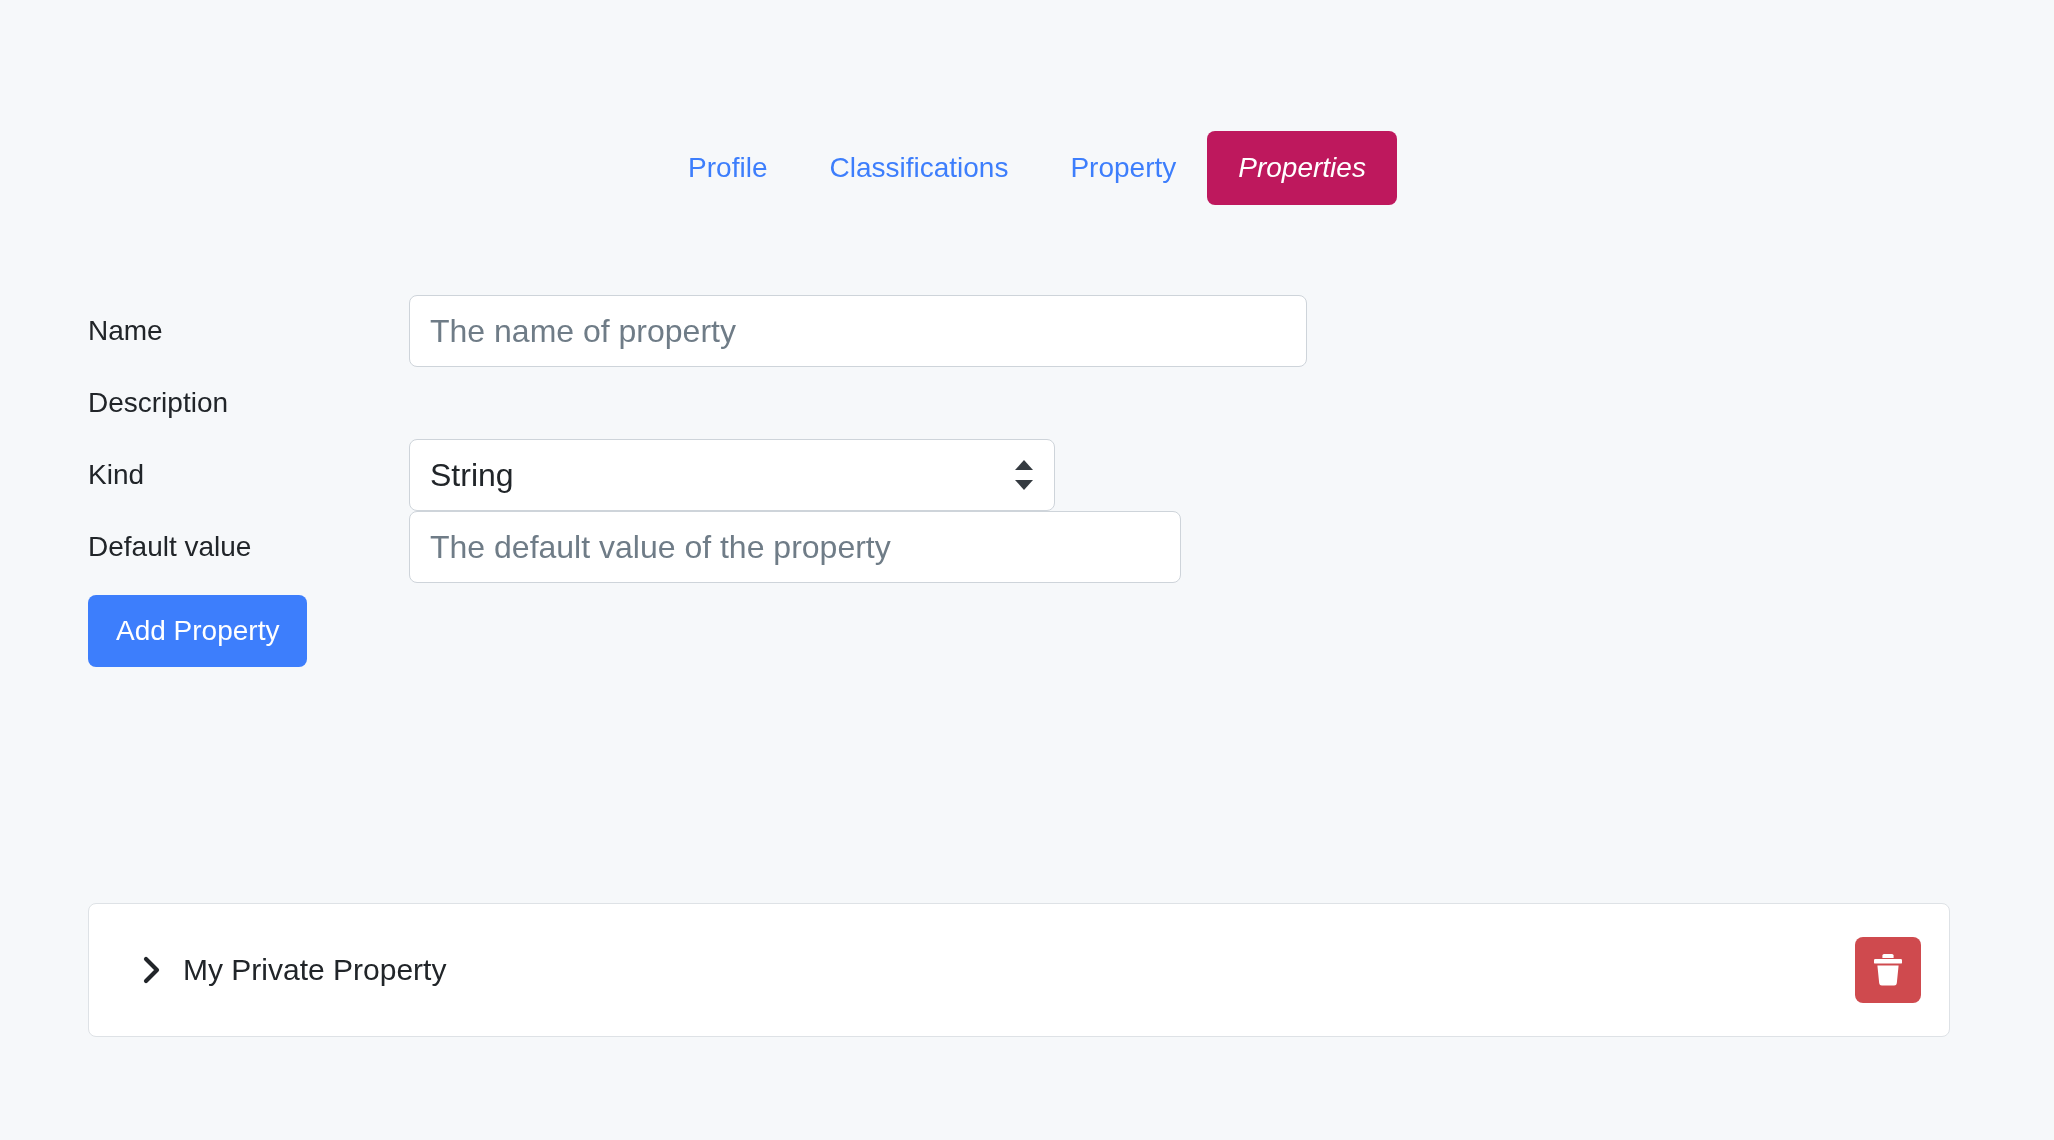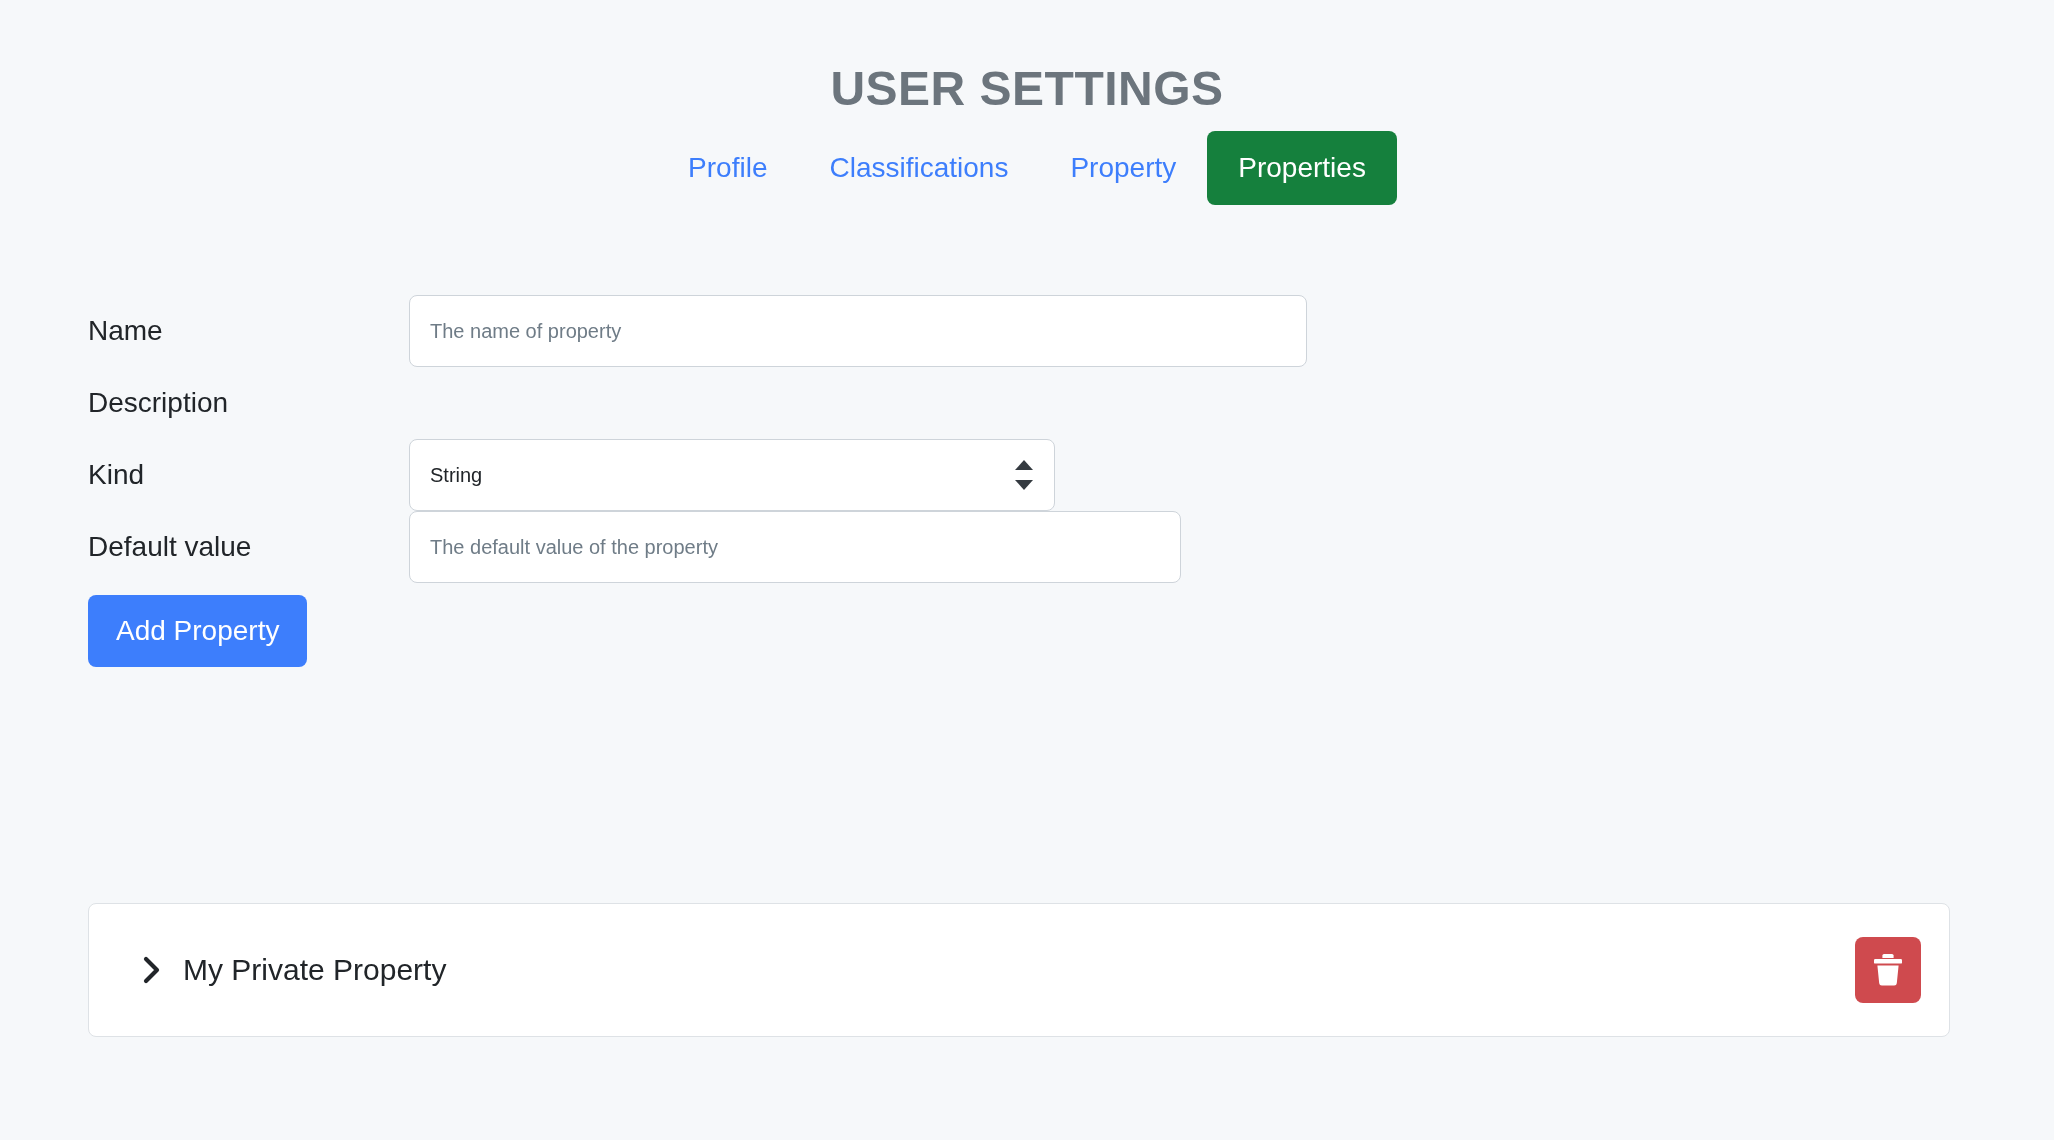--- a/index.html
+++ b/index.html
@@ -55,22 +55,23 @@
     padding: 23px 31px;
     border-radius: 8px;
     text-decoration: none;
     white-space: nowrap;
     cursor: pointer;
     background: transparent;
     border: none;
     font-family: inherit;
   }
   .tab.active {
-    background: #15803d;
+    background: #be185d;
     color: #ffffff;
+    font-style: italic;
   }
 
   
   .form {
     position: absolute;
     top: 295px;
     left: 88px;
     width: 1862px;
   }
   .form-row {
@@ -83,21 +84,21 @@
     flex: 0 0 321px;
     font-size: 28px;
     color: #212529;
     line-height: 1;
   }
   .field {
     height: 72px;
     border: 1px solid #ced4da;
     border-radius: 8px;
     background: #ffffff;
-    font-size: 20px;
+    font-size: 32px;
     font-family: inherit;
     color: #212529;
     padding: 0 20px;
     outline: none;
   }
   .field::placeholder {
     color: #6f7c87;
     opacity: 1;
   }
   .field-name   { width: 898px; }
@@ -210,21 +211,20 @@
     padding: 0;
   }
   .trash-icon { display: block; width: 30px; height: 34px; color: #ffffff; }
   .trash-icon svg { display: block; }
 </style>
 </head>
 <body>
 
 <div class="page">
 
-  <h1 class="page-title">USER SETTINGS</h1>
 
   <nav class="tabs">
     <a class="tab" href="#">Profile</a>
     <a class="tab" href="#">Classifications</a>
     <a class="tab" href="#">Property</a>
     <a class="tab active" href="#">Properties</a>
   </nav>
 
   <div class="form">
 

